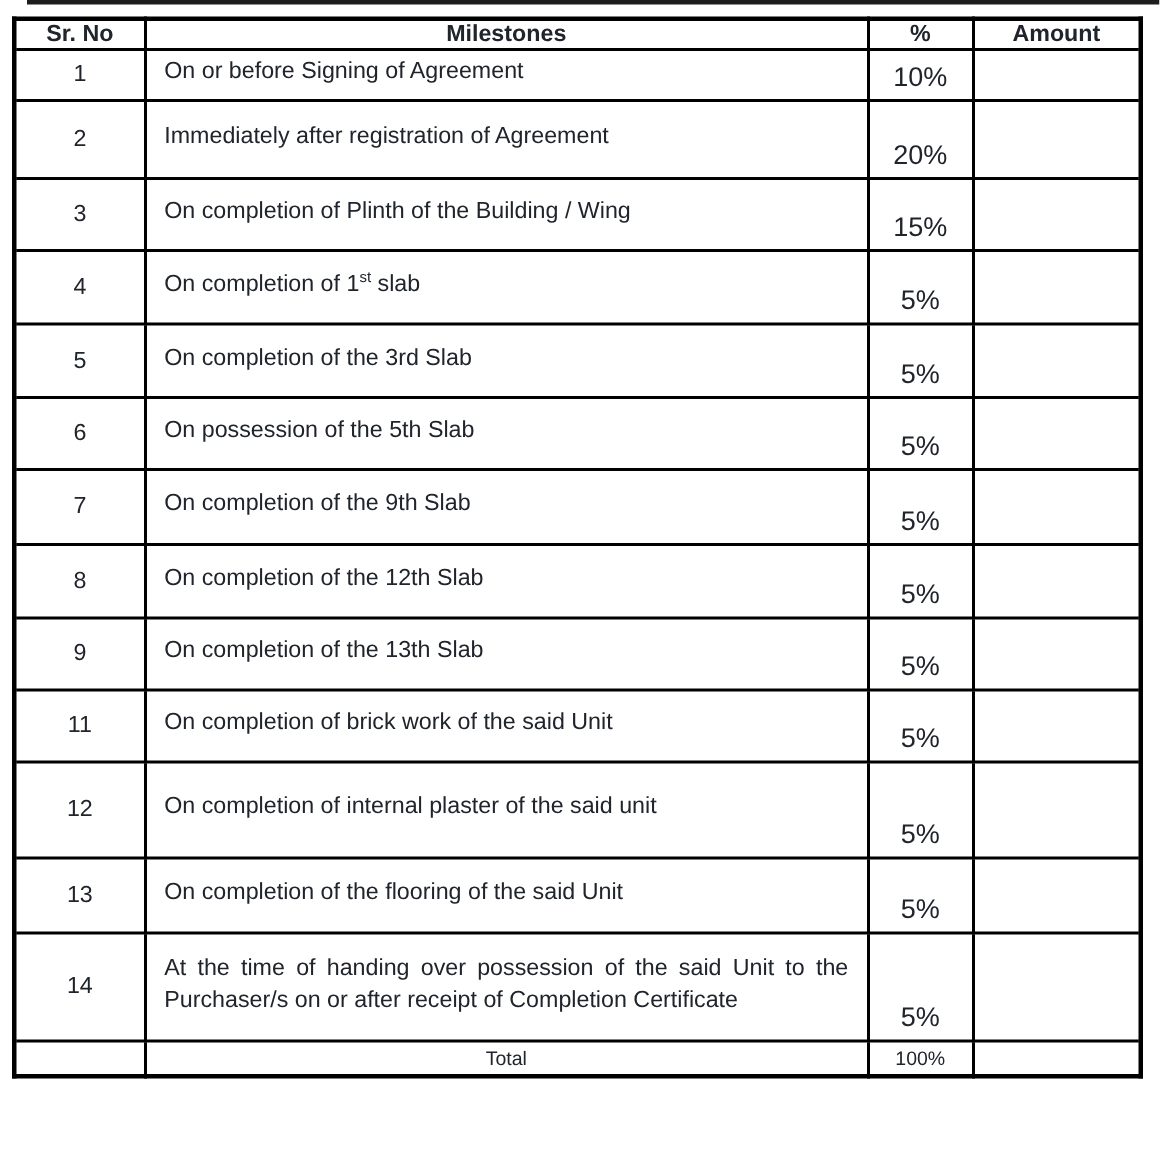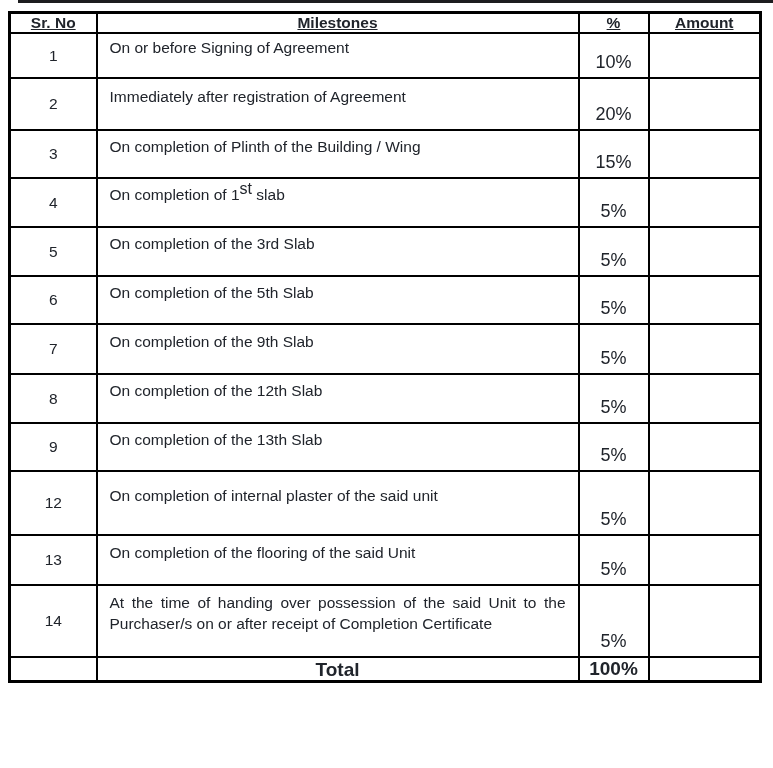--- a/index.html
+++ b/index.html
@@ -23,54 +23,54 @@
     left: 8px; top: 11px;
     border-collapse: collapse;
     table-layout: fixed;
     border: 3px solid #000000;
   }
   col.c1 { width: 87px; }
   col.c2 { width: 482px; }
   col.c3 { width: 70px; }
   col.c4 { width: 112px; }
   th, td { border: 2px solid #000000; padding: 0; }
-  thead tr { height: 15px; text-decoration: underline; }
+  thead tr { height: 15px; }
   th {
     font-size: 15.5px;
     font-weight: bold;
     text-align: center;
     vertical-align: middle;
     color: #20242b;
   }
   td.c-sr {
     text-align: center;
     vertical-align: middle;
     font-size: 15.5px;
   }
   td.c-ms {
     text-align: justify;
     vertical-align: middle;
-    padding: 3px 12px 19px 12px;
+    padding: 3px 12px 8px 12px;
     font-size: 15.5px;
     line-height: 21px;
   }
-  td.c-ms sup { font-size: 16px; line-height: 0; }
+  td.c-ms sup { font-size: 10px; line-height: 0; }
   td.c-pct {
     text-align: center;
     vertical-align: bottom;
     padding-bottom: 4px;
     font-size: 18px;
   }
   td.c-amt { background: #ffffff; }
   tr.total-row { height: 23px; }
   tr.total-row td {
-    font-weight: bold;
+    font-weight: normal;
     vertical-align: middle;
     padding: 0;
-    font-size: 19px;
+    font-size: 13px;
   }
   tr.total-row td.c-ms { text-align: center; }
   tr.total-row td.c-pct { padding-bottom: 0; }
 </style>
 </head>
 <body>
 
 <div class="top-rule"></div>
 
 <table class="milestones">
@@ -115,39 +115,45 @@
     <td class="c-amt"></td>
   </tr>
       <tr style="height: 49px;">
     <td class="c-sr">5</td>
     <td class="c-ms">On completion of the 3rd Slab</td>
     <td class="c-pct">5%</td>
     <td class="c-amt"></td>
   </tr>
       <tr style="height: 48px;">
     <td class="c-sr">6</td>
-    <td class="c-ms">On completion of the 5th Slab</td>
+    <td class="c-ms">On possession of the 5th Slab</td>
     <td class="c-pct">5%</td>
     <td class="c-amt"></td>
   </tr>
       <tr style="height: 50px;">
     <td class="c-sr">7</td>
     <td class="c-ms">On completion of the 9th Slab</td>
     <td class="c-pct">5%</td>
     <td class="c-amt"></td>
   </tr>
       <tr style="height: 49px;">
     <td class="c-sr">8</td>
     <td class="c-ms">On completion of the 12th Slab</td>
     <td class="c-pct">5%</td>
     <td class="c-amt"></td>
   </tr>
       <tr style="height: 48px;">
     <td class="c-sr">9</td>
     <td class="c-ms">On completion of the 13th Slab</td>
+    <td class="c-pct">5%</td>
+    <td class="c-amt"></td>
+  </tr>
+      <tr style="height: 48px;">
+    <td class="c-sr">11</td>
+    <td class="c-ms">On completion of brick work of the said Unit</td>
     <td class="c-pct">5%</td>
     <td class="c-amt"></td>
   </tr>
       <tr style="height: 64px;">
     <td class="c-sr">12</td>
     <td class="c-ms">On completion of internal plaster of the said unit</td>
     <td class="c-pct">5%</td>
     <td class="c-amt"></td>
   </tr>
       <tr style="height: 50px;">

